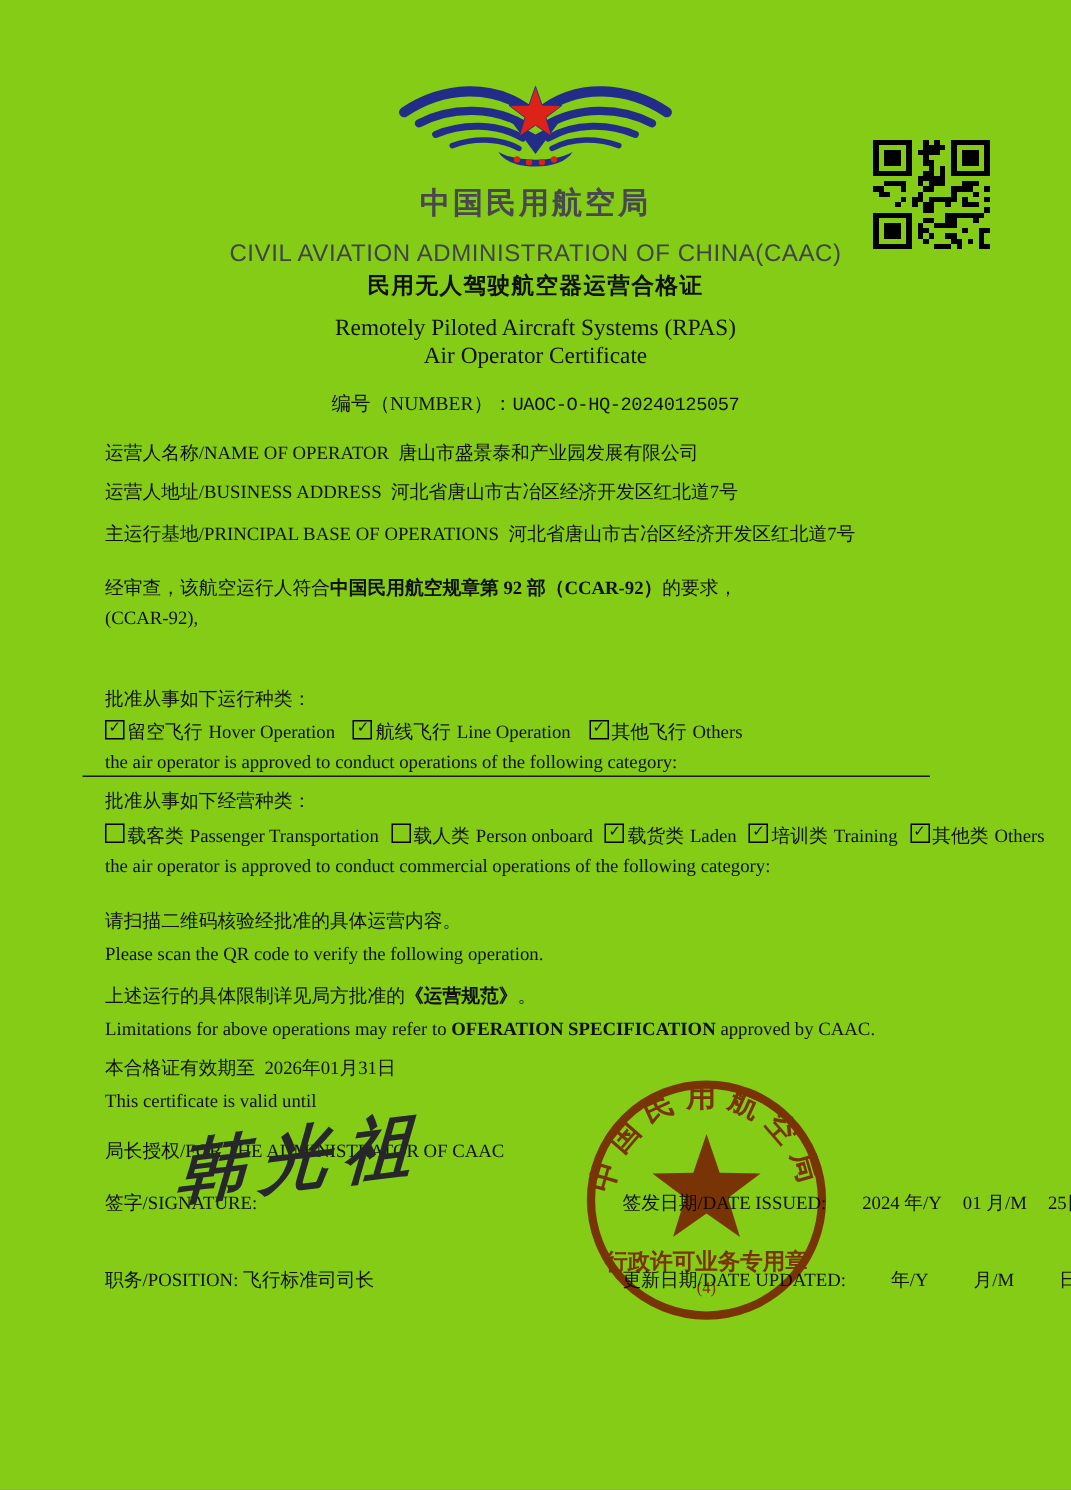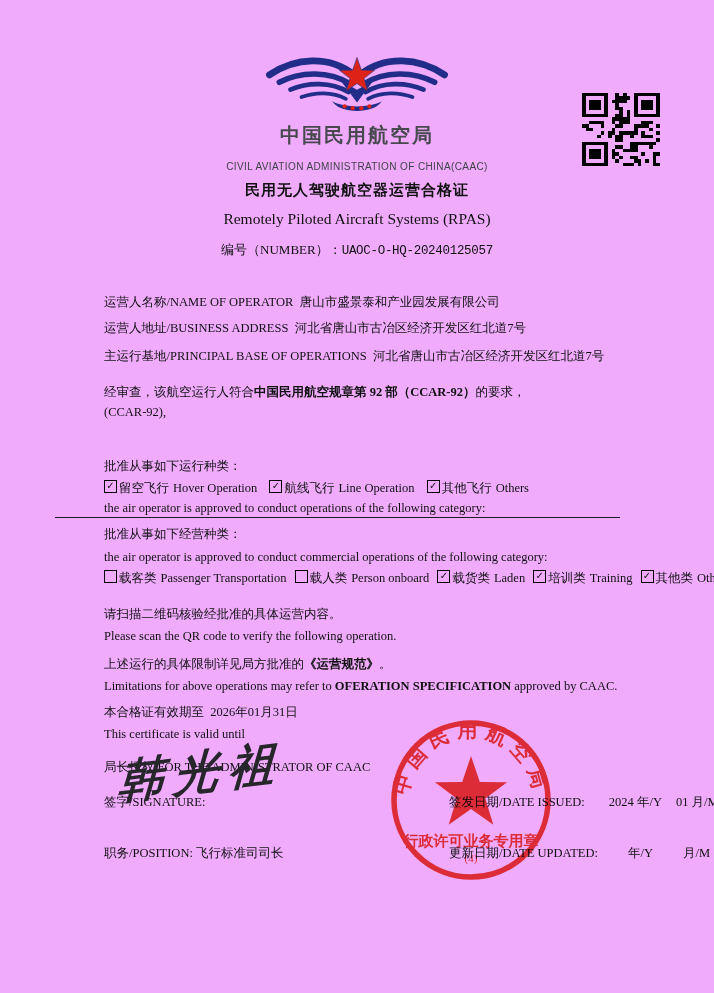--- a/index.html
+++ b/index.html
@@ -1,31 +1,31 @@
 <!DOCTYPE html>
 <html><head>
 <meta charset="utf-8">
 <style>
   html,body{margin:0;padding:0;background:#888;}
-  .page{position:relative;width:714px;height:993px;background:#f0abfc;margin:0 auto;overflow:hidden;
+  .page{position:relative;width:714px;height:993px;background:#84cc16;margin:0 auto;overflow:hidden;
         font-family:"Liberation Serif","DejaVu Serif",serif;color:#111;font-size:12.5px;}
   .abs{position:absolute;}
   .center{text-align:center;width:100%;}
   
   .org-cn{font-family:"Liberation Sans","DejaVu Sans",sans-serif;font-size:20px;font-weight:600;
           color:#47494e;letter-spacing:2px;}
-  .org-en{font-family:"Liberation Sans","DejaVu Sans",sans-serif;font-size:10px;color:#404348;
+  .org-en{font-family:"Liberation Sans","DejaVu Sans",sans-serif;font-size:16px;color:#404348;
           letter-spacing:.4px;margin-top:12px;}
   
   .title-cn{font-size:15px;font-weight:bold;letter-spacing:1px;}
   .title-en{font-size:15.5px;line-height:19px;margin-top:9px;}
   .number-line{font-size:13px;margin-top:13px;}
   .number-code{font-family:"Liberation Mono","DejaVu Sans Mono",monospace;font-size:12.5px;letter-spacing:-0.3px;}
   
-  .blk{left:70px;right:56px;margin-left:34px;}
+  .blk{left:70px;right:56px;}
   .line{line-height:26px;white-space:nowrap;}
   .tline{line-height:20px;white-space:nowrap;}
   b{font-weight:bold;}
   .cb{display:inline-block;width:11px;height:11px;border:1.3px solid #000;font-size:10px;
       line-height:10px;text-align:center;vertical-align:-1px;margin-right:2px;overflow:hidden;}
   .opt{margin-right:9px;}
   .opt .en{margin-left:4px;}
   .divider{left:55px;width:565px;border-top:1.6px solid #1b1b2b;height:0;}
   
   .rcol{position:absolute;left:345px;top:0;white-space:nowrap;}
@@ -190,20 +190,21 @@
         <path d="M14,0h7v7h-7z M15,1v5h5v-5z M16,2h3v3h-3z"></path>
         <path d="M0,14h7v7h-7z M1,15v5h5v-5z M2,16h3v3h-3z"></path>
       </g>
     </svg>
   </div>
 
   <div class="abs center" style="top:181px;">
     <div class="title-cn">民用无人驾驶航空器运营合格证</div>
     <div class="title-en">
       <div>Remotely Piloted Aircraft Systems (RPAS)</div>
+      <div>Air Operator Certificate</div>
     </div>
     <div class="number-line">
       <span>编号（NUMBER）：</span><span class="number-code">UAOC-O-HQ-20240125057</span>
     </div>
   </div>
 
   <div class="abs blk" style="top:289px;">
     <div class="line">
       <span>运营人名称/NAME OF OPERATOR</span>&nbsp;
       <span>唐山市盛景泰和产业园发展有限公司</span>
@@ -232,28 +233,28 @@
       <span class="opt"><span class="cb">✓</span><span>航线飞行</span><span class="en">Line Operation</span></span>
       <span class="opt"><span class="cb">✓</span><span>其他飞行</span><span class="en">Others</span></span>
     </div>
     <div class="tline">the air operator is approved to conduct operations of the following category:</div>
   </div>
 
   <div class="abs divider" style="top:517px;"></div>
 
   <div class="abs blk" style="top:524px;">
     <div class="tline" style="margin-bottom:3px;">批准从事如下经营种类：</div>
-    <div class="tline" style="margin-bottom:1px;">the air operator is approved to conduct commercial operations of the following category:</div>
     <div class="tline">
       <span class="opt" style="margin-right:5px;"><span class="cb"></span><span>载客类</span><span class="en">Passenger Transportation</span></span>
       <span class="opt" style="margin-right:5px;"><span class="cb"></span><span>载人类</span><span class="en">Person onboard</span></span>
       <span class="opt" style="margin-right:5px;"><span class="cb">✓</span><span>载货类</span><span class="en">Laden</span></span>
       <span class="opt" style="margin-right:5px;"><span class="cb">✓</span><span>培训类</span><span class="en">Training</span></span>
       <span class="opt"><span class="cb">✓</span><span>其他类</span><span class="en">Others</span></span>
     </div>
+    <div class="tline" style="margin-bottom:1px;">the air operator is approved to conduct commercial operations of the following category:</div>
   </div>
 
   <div class="abs blk" style="top:604px;">
     <div class="tline" style="margin-bottom:2px;">请扫描二维码核验经批准的具体运营内容。</div>
     <div class="tline">Please scan the QR code to verify the following operation.</div>
   </div>
 
   <div class="abs blk" style="top:654px;">
     <div class="tline" style="margin-bottom:2px;">
       <span>上述运行的具体限制详见局方批准的</span><b>《运营规范》</b><span>。</span>

